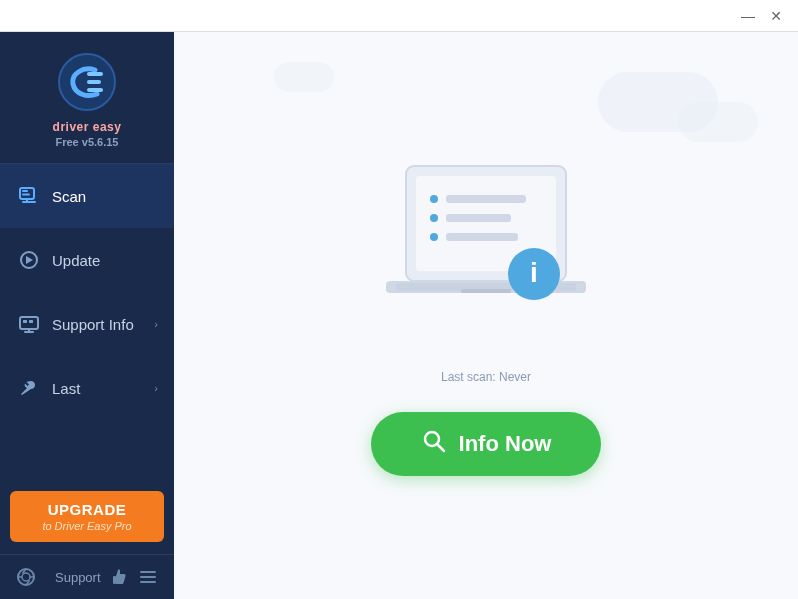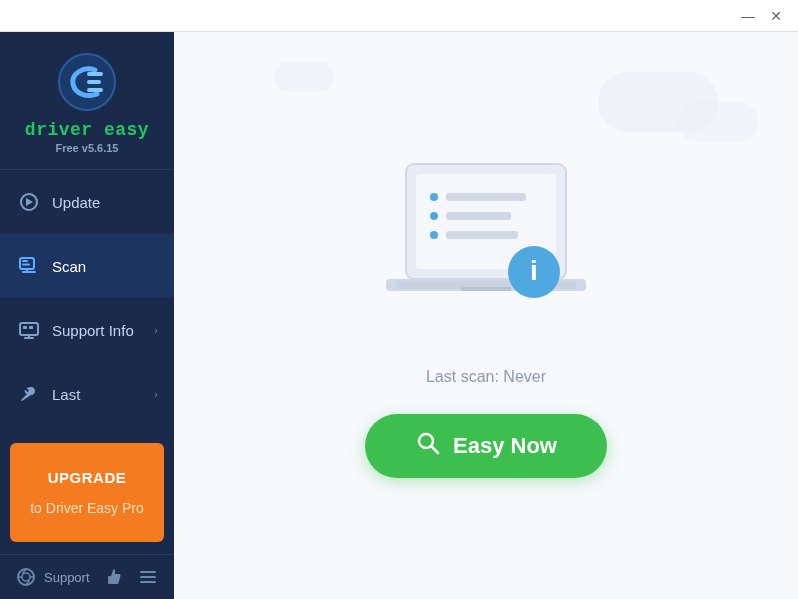--- a/index.html
+++ b/index.html
@@ -63,25 +63,24 @@
       border-bottom: 1px solid #2a3d5e;
     }
 
     .logo-icon {
       width: 60px;
       height: 60px;
       margin-bottom: 8px;
     }
 
     .logo-text {
-      font-size: 18px;
+      font-size: 12px;
       font-weight: 700;
-      color: #22c55e;
+      color: #fca5a5;
       letter-spacing: 0.5px;
-      font-family: Liberation Mono, monospace;
     }
 
     .logo-version {
       font-size: 11px;
       color: #8ba0be;
       margin-top: 2px;
       font-weight: bold;
     }
 
     
@@ -133,38 +132,39 @@
     .nav-chevron {
       font-size: 11px;
       color: #6a88aa;
     }
 
     
     .upgrade-btn {
       margin: 12px 10px;
       background: #f47b20;
       border-radius: 6px;
-      padding: 26px 8px;
+      padding: 10px 8px;
       text-align: center;
       cursor: pointer;
       transition: background 0.2s;
     }
 
     .upgrade-title {
       font-size: 15px;
       font-weight: 800;
       color: #fff;
       text-transform: uppercase;
       letter-spacing: 0.5px;
     }
 
     .upgrade-subtitle {
-      font-size: 14px;
+      font-size: 11px;
       color: #ffe0c0;
-      margin-top: 14px;
+      margin-top: 2px;
+      font-style: italic;
     }
 
     
     .sidebar-footer {
       display: flex;
       align-items: center;
       justify-content: space-between;
       padding: 12px 16px;
       border-top: 1px solid #2a3d5e;
     }
@@ -200,21 +200,21 @@
     }
 
     .scan-needed-text {
       font-size: 24px;
       font-weight: 700;
       color: #1a2a4a;
       margin-bottom: 6px;
     }
 
     .last-scan-text {
-      font-size: 16px;
+      font-size: 12px;
       color: #8a9ab5;
     }
 
     .scan-now-btn {
       background: #3cbf4e;
       border: none;
       border-radius: 50px;
       padding: 16px 50px;
       cursor: pointer;
       display: flex;
@@ -256,42 +256,42 @@
 
         <line x1="32" y1="22" x2="44" y2="22" stroke="#7ec8ff" stroke-width="4" stroke-linecap="round"></line>
         <line x1="32" y1="30" x2="42" y2="30" stroke="#7ec8ff" stroke-width="4" stroke-linecap="round"></line>
         <line x1="32" y1="38" x2="44" y2="38" stroke="#7ec8ff" stroke-width="4" stroke-linecap="round"></line>
       </svg>
       <span class="logo-text">driver easy</span>
       <span class="logo-version">Free v5.6.15</span>
     </div>
 
     <div class="nav-items">
-
-      <div class="nav-item">
-        <div class="nav-icon">
-          <svg width="22" height="22" viewBox="0 0 22 22" fill="none">
-            <circle cx="11" cy="11" r="8" stroke="#7fa0c8" stroke-width="2"></circle>
-            <path d="M8 7 L8 15 L15 11 Z" fill="#7fa0c8"></path>
-          </svg>
-        </div>
-        <span class="nav-label">Update</span>
-      </div>
 
       <div class="nav-item active">
         <div class="nav-icon">
           <svg width="22" height="22" viewBox="0 0 22 22" fill="none">
             <rect x="2" y="3" width="14" height="11" rx="2" stroke="#5aadff" stroke-width="2"></rect>
             <rect x="4" y="5" width="6" height="2" rx="1" fill="#5aadff"></rect>
             <rect x="4" y="8.5" width="8" height="2" rx="1" fill="#5aadff"></rect>
             <line x1="5" y1="17" x2="17" y2="17" stroke="#5aadff" stroke-width="2" stroke-linecap="round"></line>
             <line x1="9" y1="14" x2="9" y2="17" stroke="#5aadff" stroke-width="2"></line>
           </svg>
         </div>
         <span class="nav-label">Scan</span>
+      </div>
+
+      <div class="nav-item">
+        <div class="nav-icon">
+          <svg width="22" height="22" viewBox="0 0 22 22" fill="none">
+            <circle cx="11" cy="11" r="8" stroke="#7fa0c8" stroke-width="2"></circle>
+            <path d="M8 7 L8 15 L15 11 Z" fill="#7fa0c8"></path>
+          </svg>
+        </div>
+        <span class="nav-label">Update</span>
       </div>
 
       <div class="nav-item">
         <div class="nav-icon">
           <svg width="22" height="22" viewBox="0 0 22 22" fill="none">
             <rect x="2" y="4" width="18" height="12" rx="2" stroke="#7fa0c8" stroke-width="2"></rect>
             <rect x="5" y="7" width="4" height="3" rx="0.5" fill="#7fa0c8"></rect>
             <rect x="11" y="7" width="4" height="3" rx="0.5" fill="#7fa0c8"></rect>
             <line x1="7" y1="19" x2="15" y2="19" stroke="#7fa0c8" stroke-width="2" stroke-linecap="round"></line>
             <line x1="11" y1="16" x2="11" y2="19" stroke="#7fa0c8" stroke-width="2"></line>
@@ -320,21 +320,21 @@
     <div class="sidebar-footer">
       <div class="support-item">
         <svg width="20" height="20" viewBox="0 0 20 20" fill="none">
           <circle cx="10" cy="10" r="8" stroke="#6a88aa" stroke-width="2"></circle>
           <circle cx="10" cy="10" r="4" stroke="#6a88aa" stroke-width="1.5"></circle>
           <line x1="10" y1="2" x2="6.5" y2="6.5" stroke="#6a88aa" stroke-width="1.5"></line>
           <line x1="18" y1="10" x2="14" y2="10" stroke="#6a88aa" stroke-width="1.5"></line>
           <line x1="10" y1="18" x2="13.5" y2="13.5" stroke="#6a88aa" stroke-width="1.5"></line>
           <line x1="2" y1="10" x2="6" y2="10" stroke="#6a88aa" stroke-width="1.5"></line>
         </svg>
-        <span style="font-size:13px; color:#8ba0be;">Support</span>
+        <span style="font-size:13px; color:#8ba0be;margin-left:11px;">Support</span>
       </div>
 
       <svg width="20" height="20" viewBox="0 0 20 20" fill="none" style="cursor:pointer;">
         <path d="M7 9 L9 3 C9.5 2, 11 2, 11 4 L11 7 L15 7 C16 7, 17 8, 16.5 9 L14.5 16 C14.2 17, 13 17, 12 17 L7 17 Z" fill="#6a88aa"></path>
         <rect x="4" y="9" width="3" height="8" rx="1" fill="#6a88aa"></rect>
       </svg>
 
       <svg width="20" height="20" viewBox="0 0 20 20" fill="none" style="cursor:pointer;">
         <line x1="3" y1="5" x2="17" y2="5" stroke="#6a88aa" stroke-width="2" stroke-linecap="round"></line>
         <line x1="3" y1="10" x2="17" y2="10" stroke="#6a88aa" stroke-width="2" stroke-linecap="round"></line>
@@ -378,16 +378,16 @@
       <div class="last-scan-text">Last scan: Never</div>
     </div>
 
     <button class="scan-now-btn">
       <span class="scan-btn-icon">
         <svg width="26" height="26" viewBox="0 0 26 26" fill="none">
           <circle cx="11" cy="11" r="7" stroke="white" stroke-width="2.5"></circle>
           <line x1="16.5" y1="16.5" x2="23" y2="23" stroke="white" stroke-width="2.5" stroke-linecap="round"></line>
         </svg>
       </span>
-      <span class="scan-btn-text">Easy Now</span>
+      <span class="scan-btn-text">Info Now</span>
     </button>
   </div>
 </div>
 
 </body></html>

